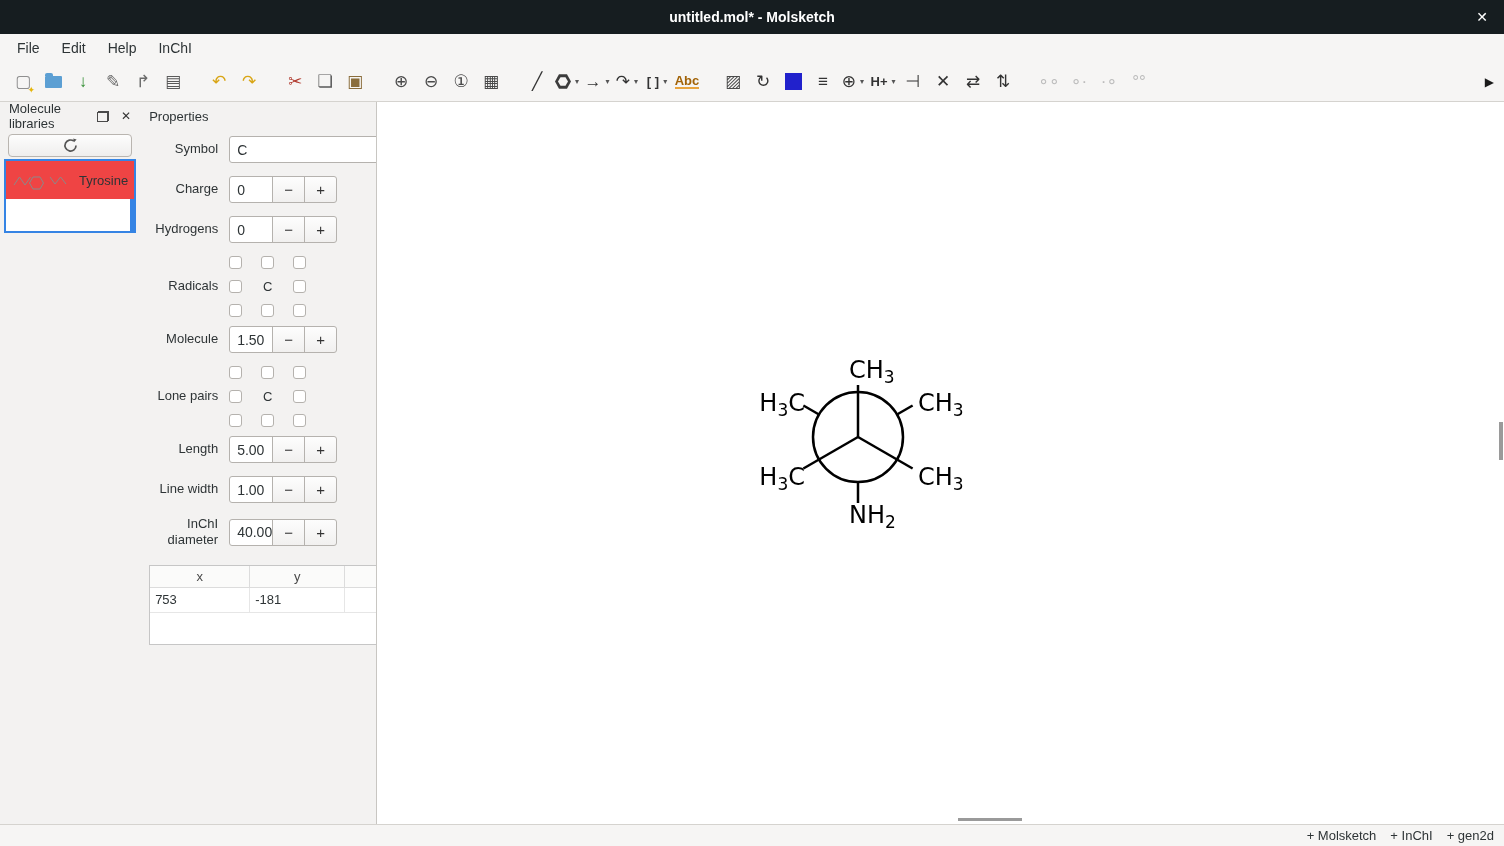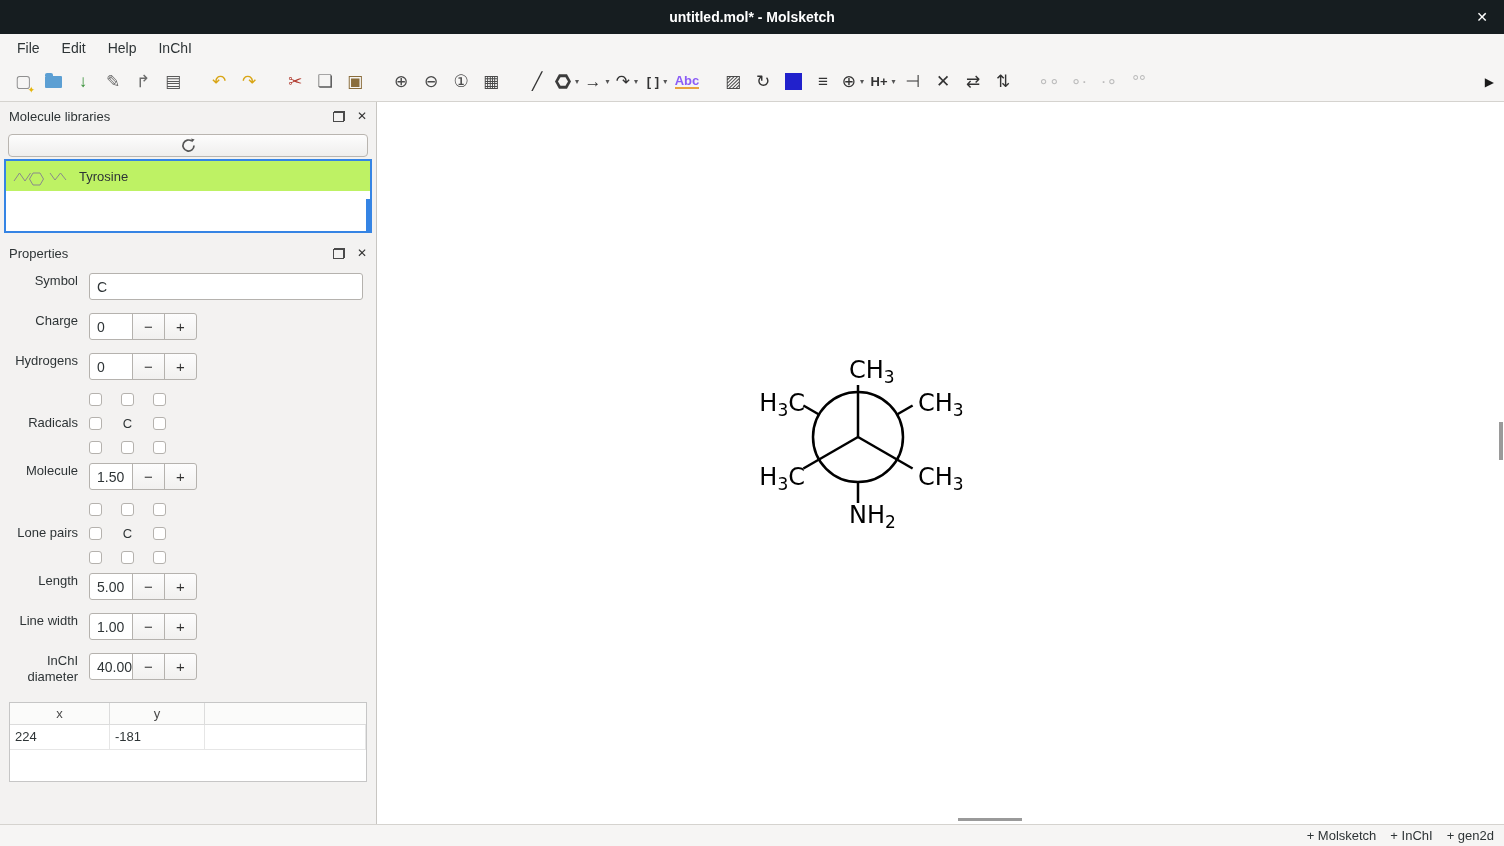--- a/index.html
+++ b/index.html
@@ -39,48 +39,48 @@
     clip-path:polygon(25% 2%,75% 2%,100% 50%,75% 98%,25% 98%,0% 50%); }
   .hex-i { width:10px; height:9px; background:#f6f5f4;
     clip-path:polygon(25% 2%,75% 2%,100% 50%,75% 98%,25% 98%,0% 50%); }
   .tb-overflow { margin-left:auto; font-size:12px; color:#1a1a1a; padding:0 2px; }
 
   
   .main { display:flex; height:722px; }
 
   
   .dock { width:377px; background:#f3f2f1; border-right:1px solid #c8c6c2;
-    display:flex; flex-direction:column; font-size:13px; color:#2e3436; overflow:hidden; }
+    display:flex; font-size:13px; color:#2e3436; overflow:hidden; }
   .panel-header { display:flex; align-items:center; height:22px; padding:0 9px; margin-top:3px; }
   .panel-title { flex:1; }
   .float-icon { width:12px; height:11px; position:relative; margin-right:12px; }
   .float-icon::before { content:""; position:absolute; right:0; top:0; width:9px; height:8px;
     border:1px solid #4a4a4a; background:#f3f2f1; }
   .float-icon::after { content:""; position:absolute; left:0; bottom:0; width:9px; height:8px;
     border:1px solid #4a4a4a; background:#f3f2f1; }
   .close-glyph { font-size:12px; color:#333; }
 
   .refresh-btn { margin:7px 8px 2px 8px; height:23px;
     background:linear-gradient(#fdfdfd,#efeeed); border:1px solid #b9b5b0;
     border-radius:4px; display:flex; align-items:center; justify-content:center; }
 
   .tabbar { display:flex; justify-content:center; height:27px; margin-top:7px;
     border-bottom:1px solid #b5b2ae; }
   .tab { padding:4px 15px 3px 15px; border:1px solid #b5b2ae; border-bottom:none;
     border-radius:4px 4px 0 0; background:#f9f8f7; position:relative; top:1px; }
 
   .lib-list { margin:1px 4px 6px 4px; height:74px; background:#fff;
     border:2px solid #3584e4; position:relative; overflow:hidden; }
-  .lib-row { display:flex; align-items:center; height:30px; background:#bef264;
+  .lib-row { display:flex; align-items:center; height:38px; background:#ef4444;
     padding:0 6px; gap:9px; }
   .lib-scroll { position:absolute; right:0; top:38px; width:4px; height:33px; background:#3584e4; }
 
   .props-panel { flex:1; display:flex; flex-direction:column; }
   .props-body { padding-top:9px; }
-  .prop-row { display:flex; align-items:flex-start; margin:0 0 13px 0; }
+  .prop-row { display:flex; align-items:center; margin:0 0 13px 0; }
   .grid-row { align-items:center; margin-bottom:9px; }
   .prop-label { width:78px; text-align:right; margin-right:11px; line-height:1.25; }
   .text-input { width:274px; height:27px; border:1px solid #b5b2ae; border-radius:3px;
     background:#fff; padding:0 7px; font-size:14px; display:flex; align-items:center; }
   .spin { display:flex; height:27px; }
   .spin .val { width:44px; border:1px solid #b5b2ae; border-radius:3px 0 0 3px;
     background:#fff; display:flex; align-items:center; padding-left:7px; font-size:14px; }
   .spin .btn { width:33px; border:1px solid #b5b2ae; margin-left:-1px;
     background:linear-gradient(#fdfdfd,#f1f0ef); display:flex; align-items:center;
     justify-content:center; font-size:15px; color:#333; }
@@ -194,21 +194,21 @@
       </span>
       <span class="tb-btn">
         <span class="tb-glyph" style="color: rgb(51, 51, 51);">↷</span>
         <span class="tb-drop">▾</span>
       </span>
       <span class="tb-btn">
         <span class="tb-glyph tb-text" style="color: rgb(51, 51, 51);">[ ]</span>
         <span class="tb-drop">▾</span>
       </span>
       <span class="tb-btn">
-        <span class="tb-glyph tb-text" style="color: #8b5cf6; border-bottom: 2px solid rgb(232, 163, 61);">Abc</span>
+        <span class="tb-glyph tb-text" style="color: #a16207; border-bottom: 2px solid rgb(232, 163, 61);">Abc</span>
       </span>
       <span class="tb-gap"></span>
       <span class="tb-btn">
         <span class="tb-glyph" style="color: rgb(74, 74, 74);">▨</span>
       </span>
       <span class="tb-btn">
         <span class="tb-glyph" style="color: rgb(51, 51, 51);">↻</span>
       </span>
       <span class="tb-btn">
         <span class="tb-swatch" style="background: rgb(33, 33, 204);"></span>
@@ -384,21 +384,21 @@
         </div>
       </div>
 
       <div class="coords">
         <div class="hrow">
           <span class="hcell c1">x</span>
           <span class="hcell c2">y</span>
           <span class="hcell c3"></span>
         </div>
         <div class="drow">
-          <span class="dcell c1">224</span>
+          <span class="dcell c1">753</span>
           <span class="dcell c2">-181</span>
           <span class="dcell c3"></span>
         </div>
       </div>
     </div>
   </div>
 
   <div class="canvas">
     <svg class="mol-svg" width="1127" height="722" viewBox="0 0 1127 722">
       <g stroke="#000" stroke-width="2.5" fill="none">

